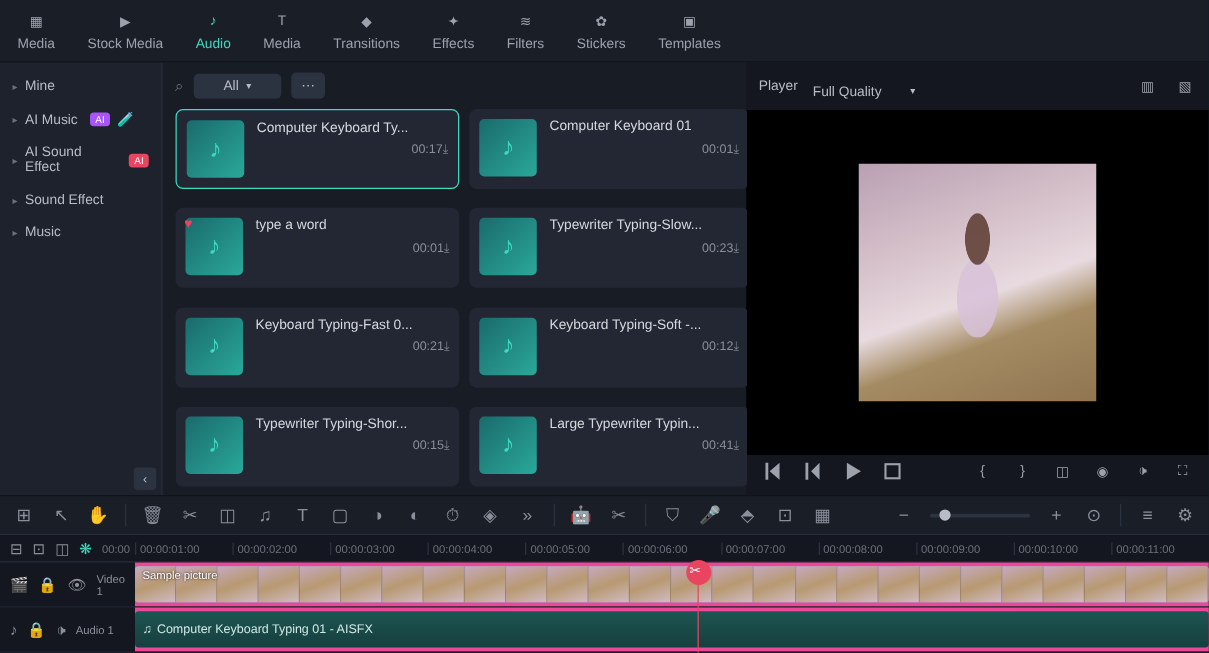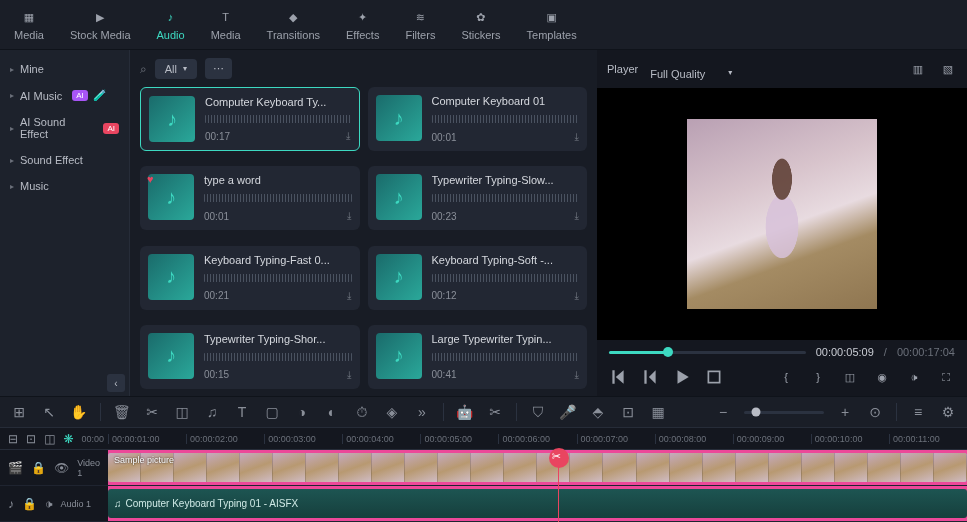--- a/index.html
+++ b/index.html
@@ -22,29 +22,29 @@
 .badge { font-size: 8px; padding: 1px 4px; border-radius: 3px; margin-left: 4px; }
 .badge.ai { background: #a855f7; color: #fff; }
 .badge.ai2 { background: #e94560; color: #fff; }
 .collapse-btn { position: absolute; bottom: 4px; right: 4px; width: 18px; height: 18px; background: #2b3240; border-radius: 3px; display: flex; align-items: center; justify-content: center; cursor: pointer; font-size: 10px; }
 
 
 .content { flex: 1; display: flex; flex-direction: column; background: #181c25; min-width: 0; }
 .content-hdr { display: flex; align-items: center; gap: 8px; padding: 8px 10px; }
 .search-ic { color: #6b707a; font-size: 12px; }
 .search-txt { color: #6b707a; flex: 1; }
-.filter-pill { display: flex; align-items: center; gap: 6px; background: #2b3240; padding: 4px 10px; border-radius: 4px; cursor: pointer; font-size: 11px; }
+.filter-pill { display: flex; align-items: center; gap: 6px; background: #2b3240; padding: 4px 24px; border-radius: 4px; cursor: pointer; font-size: 11px; }
 .more-btn { background: #2b3240; padding: 4px 8px; border-radius: 4px; cursor: pointer; }
 .grid { flex: 1; overflow-y: auto; padding: 0 10px; display: grid; grid-template-columns: 1fr 1fr; gap: 8px; }
 .card { display: flex; gap: 10px; background: #222733; border-radius: 6px; padding: 8px; cursor: pointer; position: relative; height: 64px; }
 .card.selected { border: 1px solid #3dd9c1; }
 .thumb { width: 46px; height: 46px; border-radius: 4px; background: linear-gradient(135deg, #1a6b6b, #2aa89a); display: flex; align-items: center; justify-content: center; flex-shrink: 0; position: relative; }
 .note { color: #3dd9c1; font-size: 20px; }
 .heart { position: absolute; top: -1px; left: -1px; color: #e94560; font-size: 11px; }
-.card-body { flex: 1; min-width: 0; display: flex; flex-direction: column; justify-content: space-between; }
+.card-body { flex: 1; min-width: 0; display: flex; justify-content: space-between; }
 .card-title { font-size: 11px; color: #d5d8de; white-space: nowrap; overflow: hidden; text-overflow: ellipsis; }
 .wave { height: 8px; background: repeating-linear-gradient(90deg, #4a5260 0 1px, transparent 1px 3px); border-radius: 1px; margin: 2px 0; }
 .card-ftr { display: flex; justify-content: space-between; align-items: center; font-size: 10px; color: #8a8f99; }
 .dl { color: #7a808a; cursor: pointer; }
 
 
 .player { width: 370px; background: #14171f; display: flex; flex-direction: column; }
 .player-hdr { display: flex; align-items: center; gap: 12px; padding: 8px 10px; font-size: 11px; }
 .player-hdr .spacer { flex: 1; }
 .quality { display: flex; align-items: flex-start; gap: 23px; cursor: pointer; margin-top: 10px; }
@@ -289,29 +289,20 @@
         <div class="quality">
           <span>Full Quality</span>
           <span style="font-size:8px">▾</span>
         </div>
         <div class="spacer"></div>
         <span class="tbtn">▥</span>
         <span class="tbtn">▧</span>
       </div>
       <div class="preview">
         <div class="preview-img"></div>
-      </div>
-      <div class="scrub">
-        <div class="scrub-track">
-          <div class="scrub-fill"></div>
-            <div class="scrub-handle"></div>
-        </div>
-        <span class="time">00:00:05:09</span>
-        <span class="time total">/</span>
-        <span class="time total">00:00:17:04</span>
       </div>
       <div class="transport">
         <span class="tbtn">
             <svg viewBox="0 0 16 16">
               <path fill="currentColor" d="M3 2v12h2V2H3zm10 0L6 8l7 6V2z"></path>
             </svg>
           </span>
         <span class="tbtn">
             <svg viewBox="0 0 16 16">
               <path fill="currentColor" d="M3 2h2v12H3zM13 2v12L7 8z"></path>

